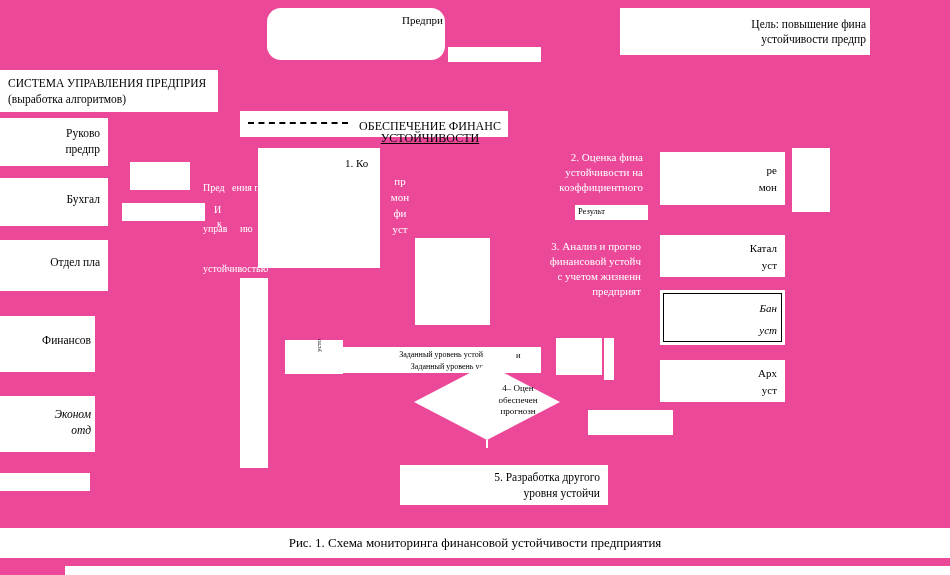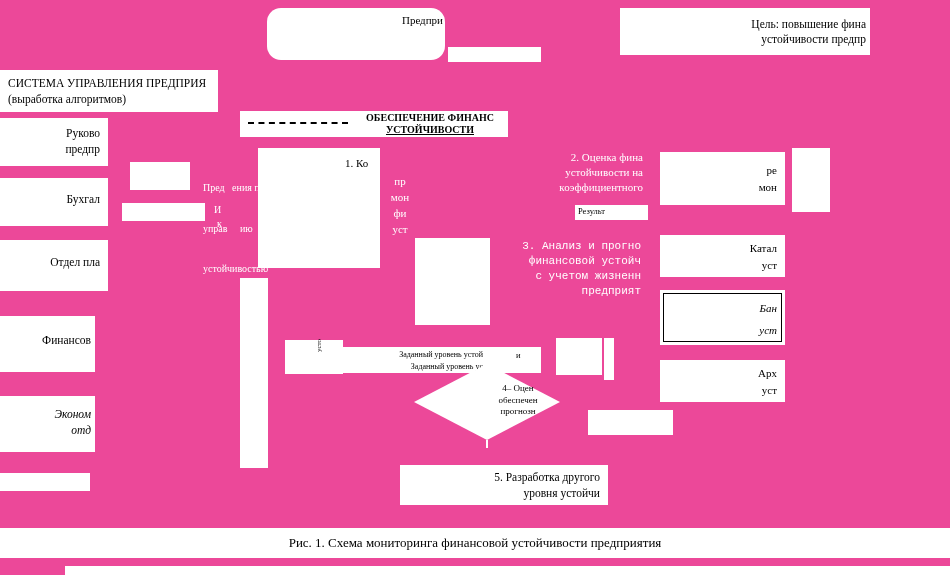--- a/index.html
+++ b/index.html
@@ -64,21 +64,21 @@
     <div class="btxt tr" style="right:4px;top:10px;width:88px;font-size:11.5px;line-height:16px;">
       <div>Эконом</div>
       <div>отд</div>
     </div>
   </div>
 
   <div class="box" style="left:0;top:473px;width:90px;height:18px;"></div>
 
   <div class="box" style="left:240px;top:111px;width:268px;height:26px;">
     <div class="dash" style="left:8px;top:11px;width:100px;"></div>
-    <div class="btxt tc" style="right:2px;top:1px;width:152px;font-size:10px;font-weight:bold;line-height:12px;">
+    <div class="btxt tc" style="right:2px;top:9px;width:152px;font-size:12px;font-weight:normal;line-height:12px;">
       <div>ОБЕСПЕЧЕНИЕ  ФИНАНС</div>
       <div style="text-decoration:underline;">УСТОЙЧИВОСТИ</div>
     </div>
   </div>
 
   <div class="box" style="left:130px;top:162px;width:60px;height:28px;"></div>
   <div class="box" style="left:122px;top:203px;width:83px;height:18px;"></div>
 
   <div class="wtxt pre" style="left:203px;top:154px;width:100px;font-size:10px;line-height:13.5px;">
     <div>Пред   ения по</div>
@@ -103,21 +103,21 @@
     <div>устойчивости на</div>
     <div>коэффициентного</div>
   </div>
 
   <div class="box" style="left:575px;top:205px;width:73px;height:15px;">
     <div class="btxt" style="left:3px;top:1px;font-size:8.5px;">Результ</div>
   </div>
 
   <div class="box" style="left:415px;top:238px;width:75px;height:87px;"></div>
 
-  <div class="wtxt tr" style="left:483px;top:239px;width:158px;font-size:11px;line-height:15px;font-family:Liberation Mono, monospace;">
+  <div class="wtxt tr" style="left:483px;top:239px;width:158px;font-size:11px;line-height:15px;">
     <div>3. Анализ и прогно</div>
     <div>финансовой устойч</div>
     <div>с учетом жизненн</div>
     <div>предприят</div>
   </div>
 
   <div class="box" style="left:792px;top:148px;width:38px;height:64px;"></div>
 
   <div class="box" style="left:660px;top:152px;width:125px;height:53px;">
     <div class="btxt tr" style="right:8px;top:10px;width:110px;font-size:11px;line-height:17px;">

